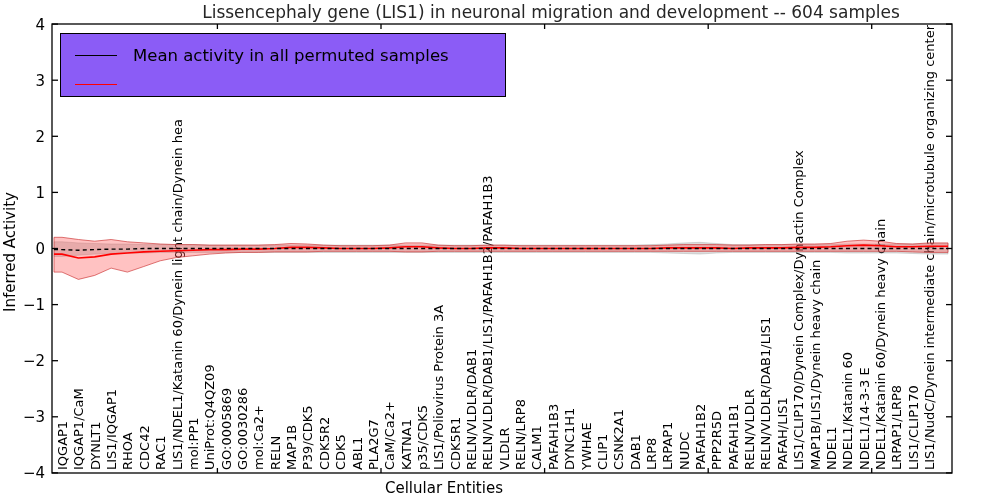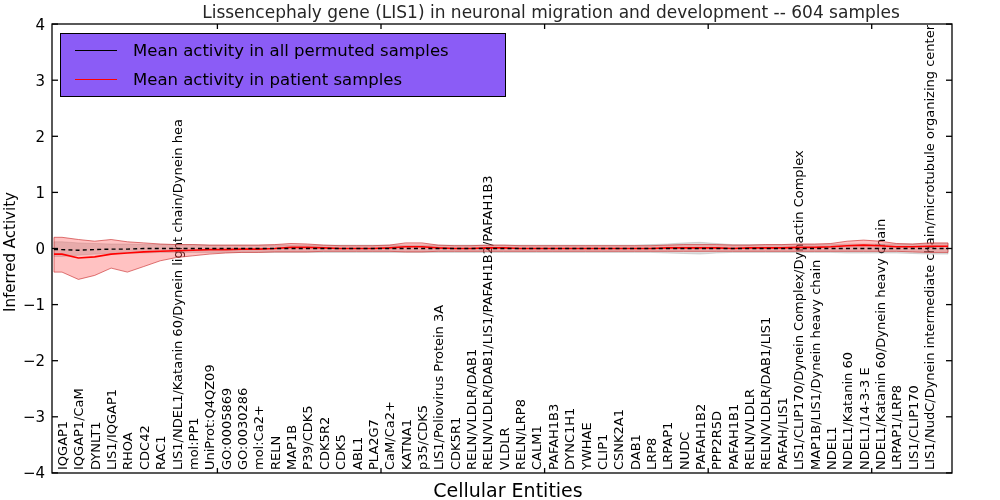--- a/index.html
+++ b/index.html
@@ -1,21 +1,21 @@
 <!DOCTYPE html>
 <html><head>
 <meta charset="utf-8">
 <style>
   html,body{margin:0;padding:0;background:#ffffff;}
   #figure{position:relative;width:1000px;height:500px;background:#ffffff;overflow:hidden;
           font-family:"DejaVu Sans", sans-serif;color:#000;}
   #plot-svg{position:absolute;left:0;top:0;}
   .title{position:absolute;left:101px;top:2px;width:900px;text-align:center;
          font-size:17px;color:#262626;white-space:nowrap;}
-  .xlabel{position:absolute;left:408px;top:479px;width:200px;text-align:center;font-size:19px;}
+  .xlabel{position:absolute;left:385px;top:479px;width:200px;text-align:left;font-size:15px;}
   .ylabel{position:absolute;left:-89px;top:242px;width:200px;height:20px;text-align:center;
           font-size:15px;transform:rotate(-90deg);}
   .legend{position:absolute;left:60px;top:33px;width:446px;height:64px;border:1.6px solid #000;
           background:#8b5cf6;display:flex;flex-direction:column;justify-content:space-around;
           padding:2px 0 2px 14px;box-sizing:border-box;}
   .legend-row{display:flex;align-items:center;gap:16px;}
   .legend-line{display:inline-block;width:42px;height:0;border-top-width:1.7px;border-top-style:solid;}
   .legend-label{font-size:16.5px;white-space:nowrap;}
 </style>
 </head>
@@ -123,16 +123,15 @@
   <div class="title">Lissencephaly gene (LIS1) in neuronal migration and development -- 604 samples</div>
   <div class="ylabel">Inferred Activity</div>
   <div class="xlabel">Cellular Entities</div>
   <div class="legend">
     <div class="legend-row">
       <span class="legend-line" id="swatch-0" style="border-top-color: rgb(0, 0, 0);"></span>
       <span class="legend-label">Mean activity in all permuted samples</span>
     </div>
     <div class="legend-row">
       <span class="legend-line" id="swatch-1" style="border-top-color: rgb(255, 0, 0);"></span>
-      <span class="legend-label">Mean activity in patient samples</span>
     </div>
   </div>
 </div>
 
 </body></html>

